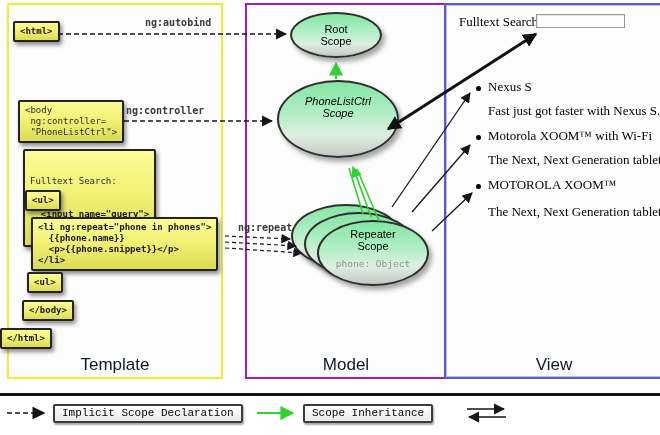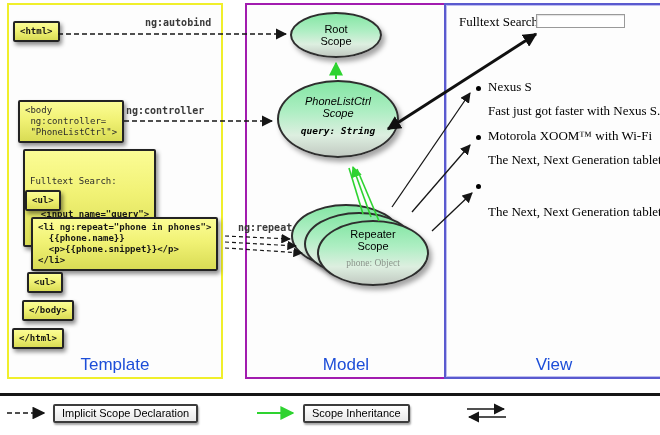--- a/index.html
+++ b/index.html
@@ -9,21 +9,21 @@
     background:#ffffff; overflow:hidden;
     font-family:"Liberation Sans", sans-serif; color:#111;
   }
   
   .col { position:absolute; top:3px; height:376px; background:#fdfdfd; }
   .col-template { left:7px;  width:216px; border:2px solid #f0ef2b; }
   .col-model    { left:245px; width:202px; border:2px solid #a21caf;padding-left:44px; }
   .col-view     { left:444px; width:220px; border:2px solid #5a5acf; box-shadow:inset 0 0 0 1px #bdbdf0; }
   .col-label {
     position:absolute; bottom:2px; left:0; right:0; text-align:center;
-    font-size:17px; color:#1d4ed8;
+    font-size:17px; color:#0f172a;
   }
   
   .tag {
     position:absolute; z-index:2;
     background:linear-gradient(180deg,#fbfc95 0%,#f1f275 45%,#d9dc55 100%);
     border:2px solid #232323; border-radius:2px;
     box-shadow:2px 3px 4px rgba(0,0,0,.45);
     font-family:"DejaVu Sans Mono", monospace;
     font-size:9px; line-height:11px; color:#151515;
     padding:3px 5px; white-space:pre;
@@ -55,21 +55,21 @@
     font-size:10px; padding:0 2px;
   }
   .dot { position:absolute; z-index:2; width:5px; height:5px; border-radius:50%; background:#000; }
   
   .separator { position:absolute; left:0; top:393px; width:660px; height:3px; background:#161616; z-index:2; }
   .legend-box {
     position:absolute; z-index:2; top:404px; height:19px;
     background:linear-gradient(180deg,#ffffff,#e9e9e9);
     border:2px solid #3c3c3c; border-radius:2px;
     box-shadow:1px 2px 2px rgba(0,0,0,.35);
-    font-size:11px; line-height:15px; color:#000; padding:0 7px; white-space:nowrap;
+    font-size:11px; line-height:15px; color:#000; padding:0 7px; white-space:nowrap;font-family:Liberation Mono, monospace;
   }
   
   .overlay { position:absolute; left:0; top:0; width:660px; height:435px; z-index:5; pointer-events:none; }
 </style>
 </head>
 <body>
 
 <div class="stage">
 
   <div class="col col-template">
@@ -90,57 +90,57 @@
     <div class="light">Fulltext Search:</div>
     <div class="bold">  &lt;input name="query"&gt;</div>
   </div>
   <div class="tag bold" style="left:25px; top:190px;">&lt;ul&gt;</div>
   <div class="tag bold" style="left:31px; top:217px;">&lt;li ng:repeat="phone in phones"&gt;
   {{phone.name}}
   &lt;p&gt;{{phone.snippet}}&lt;/p&gt;
 &lt;/li&gt;</div>
   <div class="tag bold" style="left:27px; top:272px;">&lt;ul&gt;</div>
   <div class="tag bold" style="left:22px; top:300px;">&lt;/body&gt;</div>
-  <div class="tag bold" style="left:12px; top:328px;">&lt;/html&gt;</div>
+  <div class="tag bold" style="left:0; top:328px;">&lt;/html&gt;</div>
 
   <div class="mono-label" style="left:145px; top:17px;">ng:autobind</div>
   <div class="mono-label" style="left:126px; top:105px;">ng:controller</div>
   <div class="mono-label" style="left:238px; top:222px;">ng:repeat</div>
 
   <div class="ellipse" style="left:290px; top:12px; width:92px; height:46px;">
     <div class="scope-title" style="top:9px;">Root
 Scope</div>
   </div>
 
   <div class="ellipse" style="left:277px; top:80px; width:122px; height:78px;font-style:italic;">
     <div class="scope-title" style="top:13px;">PhoneListCtrl
 Scope</div>
-    <div class="scope-prop prop-bold" style="top:43px;">query: String</div>
   </div>
 
   <div class="ellipse" style="left:291px; top:204px; width:110px; height:64px;"></div>
   <div class="ellipse" style="left:304px; top:212px; width:110px; height:64px;"></div>
   <div class="ellipse" style="left:317px; top:220px; width:112px; height:66px;">
     <div class="scope-title" style="top:6px;">Repeater
 Scope</div>
-    <div class="scope-prop prop-gray" style="top:36px;font-family:Liberation Serif, serif;">phone: Object</div>
+    <div class="scope-prop prop-gray" style="top:36px;">phone: Object</div>
   </div>
 
   <div class="serif" style="left:459px; top:14px;">Fulltext Search:</div>
   <input class="v-input" type="text" value="" style="">
 
   <div class="dot" style="left:476px; top:86px;"></div>
   <div class="serif" style="left:488px; top:79px;">Nexus S</div>
   <div class="serif" style="left:488px; top:103px;">Fast just got faster with Nexus S.</div>
 
   <div class="dot" style="left:476px; top:135px;"></div>
   <div class="serif" style="left:488px; top:128px;">Motorola XOOM™ with Wi-Fi</div>
   <div class="serif" style="left:488px; top:152px;">The Next, Next Generation tablet.</div>
 
   <div class="dot" style="left:476px; top:184px;"></div>
+  <div class="serif" style="left:488px; top:177px;">MOTOROLA XOOM™</div>
   <div class="serif" style="left:488px; top:204px;">The Next, Next Generation tablet.</div>
 
   <div class="separator"></div>
   <div class="legend-box" style="left:53px;">Implicit Scope Declaration</div>
   <div class="legend-box" style="left:303px;">Scope Inheritance</div>
 
   <svg class="overlay" viewBox="0 0 660 435" xmlns="http://www.w3.org/2000/svg">
     <defs>
       <marker id="mb" viewBox="0 0 10 10" refX="9" refY="5" markerWidth="8" markerHeight="8" orient="auto-start-reverse">
         <path d="M0 0 L10 5 L0 10 z" fill="#161616"></path>

